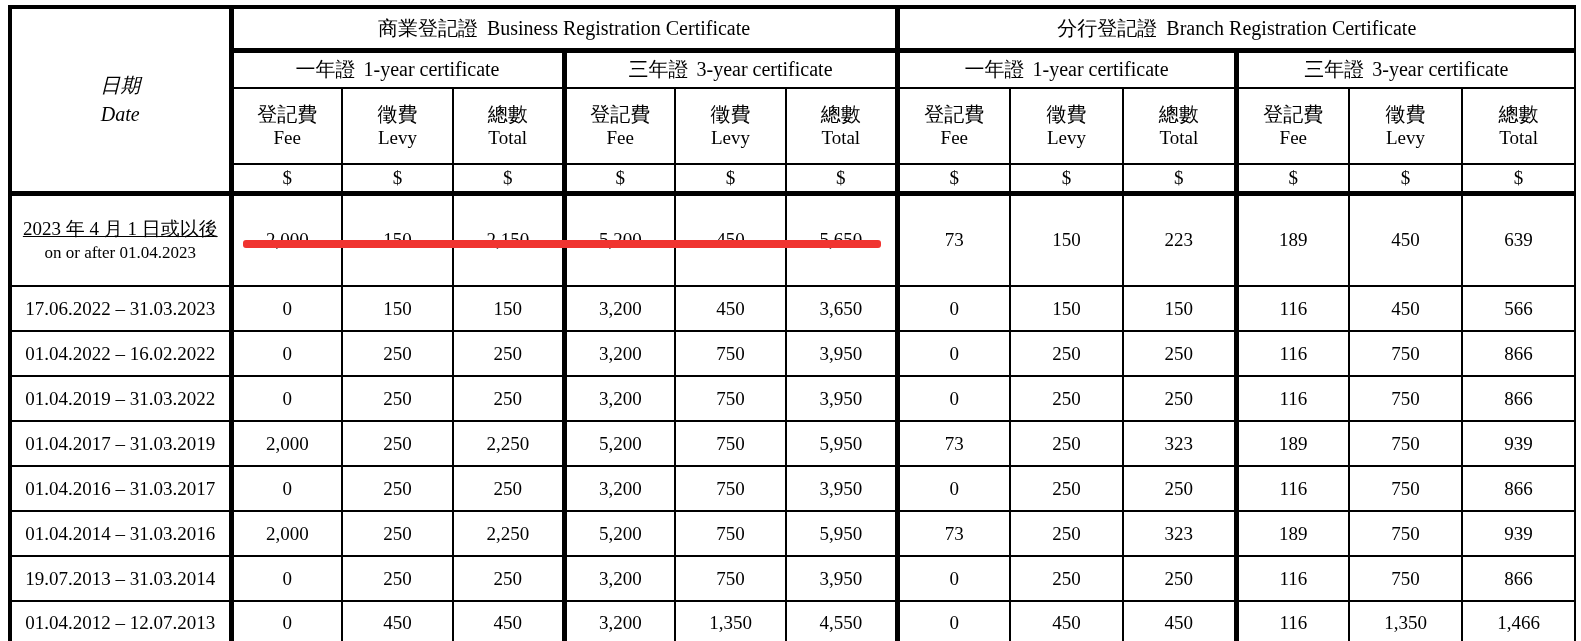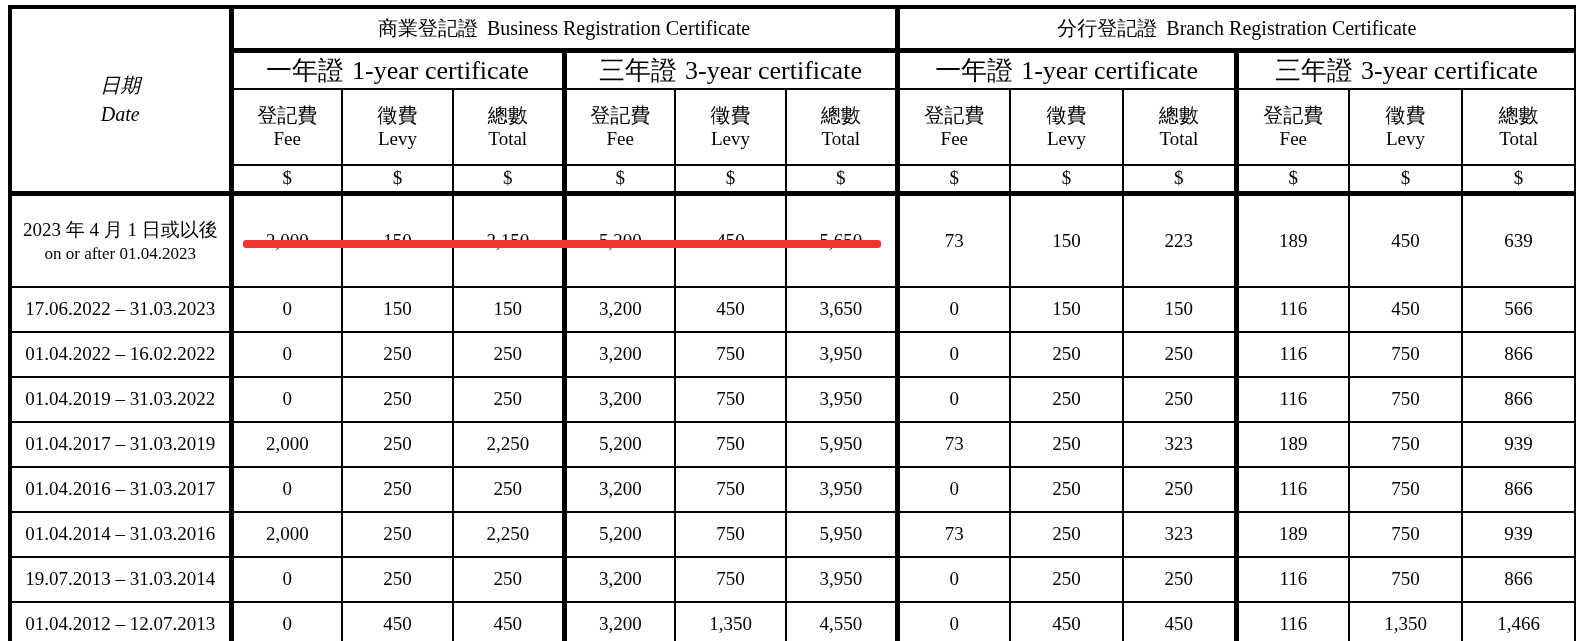--- a/index.html
+++ b/index.html
@@ -31,31 +31,31 @@
 
   tr.section-row   { height: 43px; }
   tr.cert-row      { height: 38px; }
   tr.colhead-row   { height: 76px; }
   tr.currency-row  { height: 29px; }
   tr.data-row      { height: 45px; }
   tr.data-row-first{ height: 93px; }
 
   .section-title { font-size: 20px; }
   .section-title .en { margin-left: 9px; }
-  .cert-title { font-size: 26px; }
+  .cert-title { font-size: 20px; }
   .cert-title .en { margin-left: 8px; }
 
   .colhead .zh { font-size: 20px; line-height: 1.25; }
   .colhead .en { font-size: 19px; line-height: 1.2; }
 
   .currency-cell { font-size: 19px; }
 
   .date-head { font-size: 20px; line-height: 1.45; font-style: italic; }
   td.date-cell { font-size: 19px; }
-  tr.data-row-first td.date-cell .date-zh { font-size: 19px; line-height: 1.35; }
+  tr.data-row-first td.date-cell .date-zh { font-size: 19px; line-height: 1.35; text-decoration: underline; }
   tr.data-row-first td.date-cell .date-en { font-size: 17px; line-height: 1.3; }
   td.value-cell { font-size: 19px; }
 
   .red-underline {
     position: absolute;
     left: 243px; top: 240px;
     width: 638px; height: 8px;
     border-radius: 3px;
     background: #f03430;
   }

